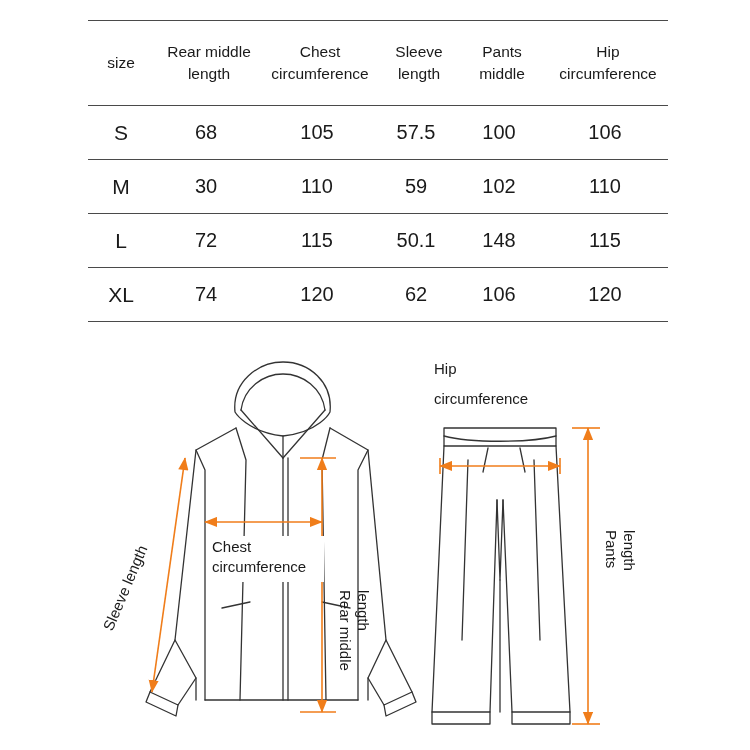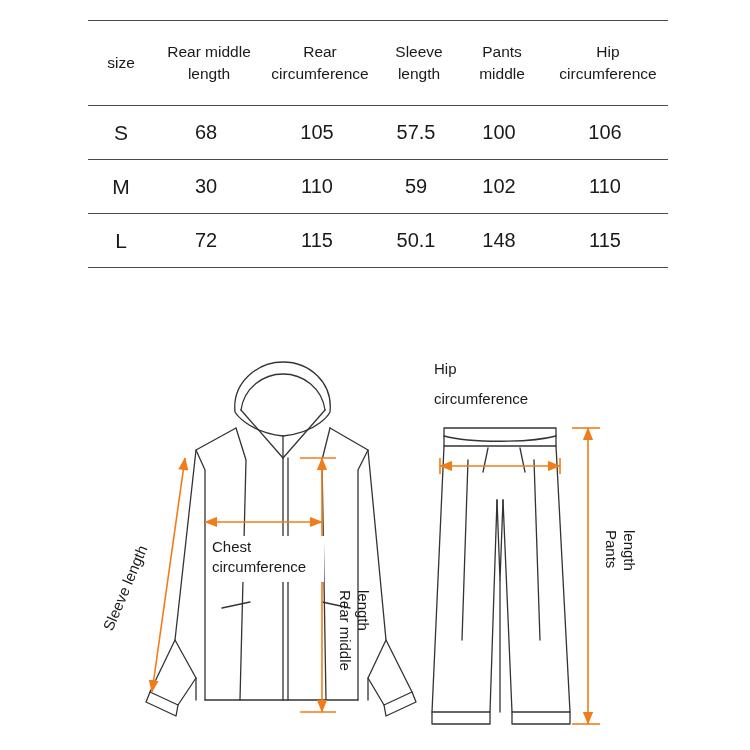--- a/index.html
+++ b/index.html
@@ -107,21 +107,21 @@
     </colgroup>
     <thead>
       <tr>
         <th>
           <span class="hdr-inner">size</span>
         </th>
         <th>
           <span class="hdr-inner left">Rear middle length</span>
         </th>
         <th>
-          <span class="hdr-inner left">Rear circumference</span>
+          <span class="hdr-inner left">Chest circumference</span>
         </th>
         <th>
           <span class="hdr-inner left">Sleeve length</span>
         </th>
         <th>
           <span class="hdr-inner left">Pants middle</span>
         </th>
         <th>
           <span class="hdr-inner left">Hip circumference</span>
         </th>
@@ -144,20 +144,28 @@
         <td>102</td>
         <td>110</td>
       </tr>
       <tr>
         <td class="size-col">L</td>
         <td>72</td>
         <td>115</td>
         <td>50.1</td>
         <td>148</td>
         <td>115</td>
+      </tr>
+      <tr>
+        <td class="size-col">XL</td>
+        <td>74</td>
+        <td>120</td>
+        <td>62</td>
+        <td>106</td>
+        <td>120</td>
       </tr>
     </tbody>
   </table>
 </div>
 
 <div class="diagram">
   <svg width="750" height="410" viewBox="0 0 750 410" xmlns="http://www.w3.org/2000/svg">
     <defs>
       <marker id="arrEnd" markerWidth="9" markerHeight="9" refX="7.5" refY="3.2" orient="auto">
         <path d="M0,0 L8,3.2 L0,6.4 z" fill="#f07d1a"></path>

